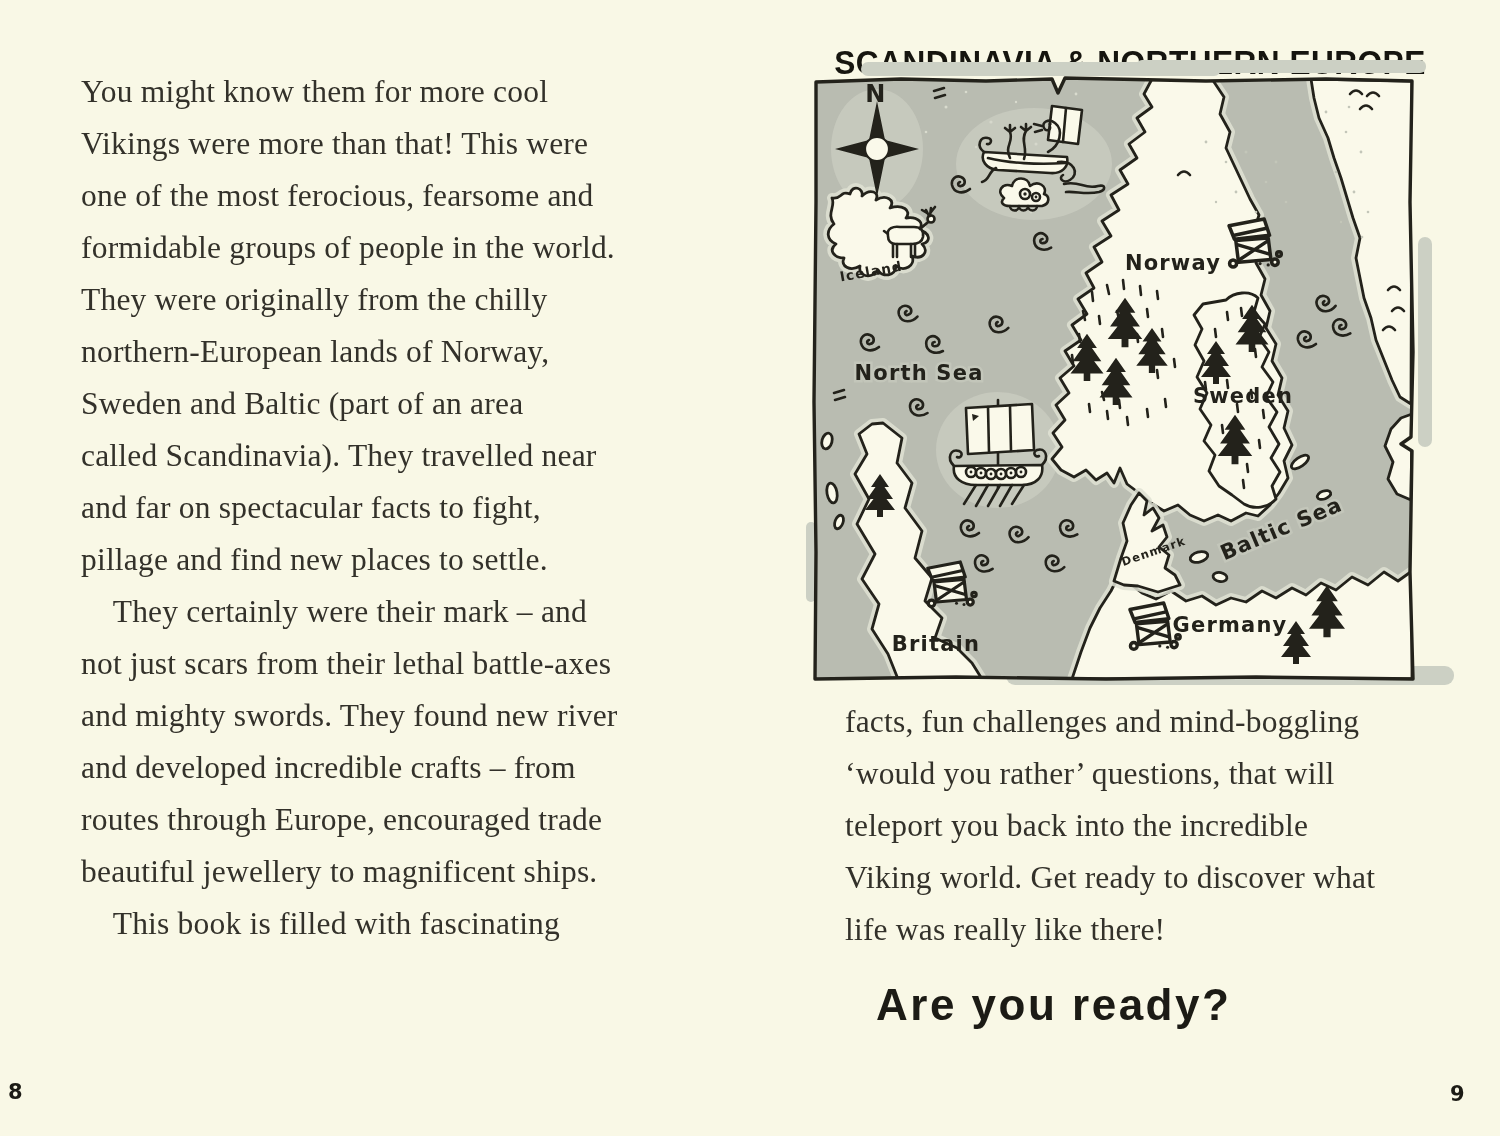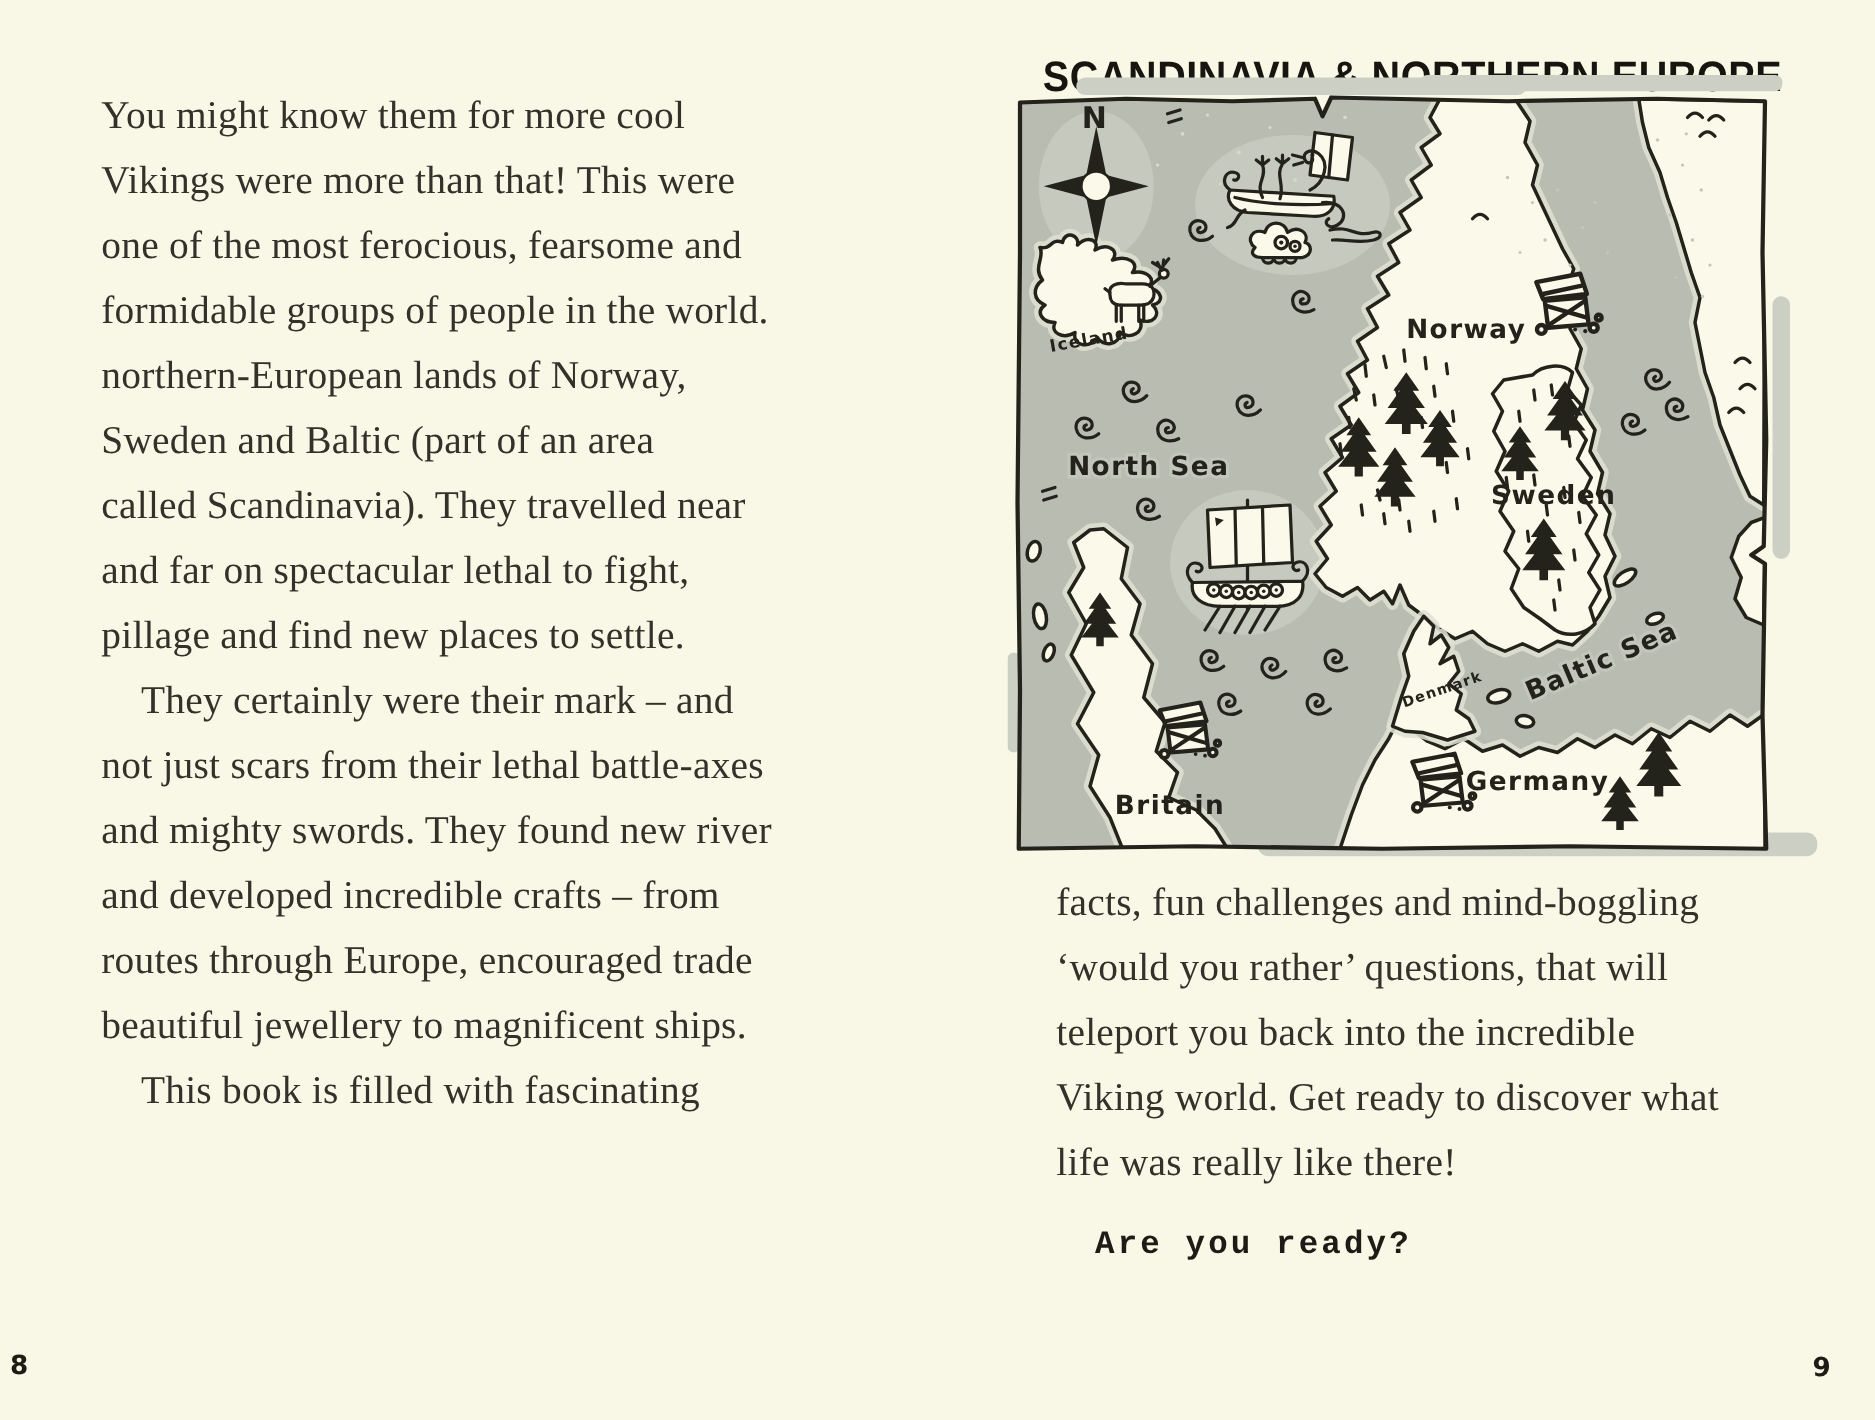--- a/index.html
+++ b/index.html
@@ -17,21 +17,21 @@
   #left-text{left:81px;top:66px;width:600px;}
   #right-text{left:845px;top:696px;width:600px;}
   #map-title{
     position:absolute;left:806px;top:20px;width:648px;text-align:center;
     font-family:"Liberation Sans",sans-serif;font-weight:800;font-size:34px;
     color:#16150f;letter-spacing:.5px;
   }
   #map-title span{display:inline-block;transform:scaleX(.93);transform-origin:center;}
   #closing-heading{
     position:absolute;left:876px;top:980px;
-    font-family:Liberation Mono, monospace;font-weight:bold;font-size:26px;
+    font-family:Liberation Sans, sans-serif;font-weight:bold;font-size:44px;
     letter-spacing:2.5px;color:#1c1b15;
   }
   .pagenum{
     position:absolute;font-family:"DejaVu Sans",sans-serif;font-weight:bold;
     font-size:21px;color:#1c1b15;
   }
   #page-left-num{left:8px;top:1080px;}
   #page-right-num{left:1450px;top:1082px;}
   #map{position:absolute;left:806px;top:52px;width:648px;height:645px;}
   
@@ -52,24 +52,25 @@
   .lg{font-size:21px;} .sm{font-size:13.5px;} .xs{font-size:11.5px;} .compass-n{font-size:24px;}
 </style>
 </head>
 <body>
 
 <div id="left-text" class="body-text">
     <div class="line">You might know them for more cool</div>
     <div class="line">Vikings were more than that! This were</div>
     <div class="line">one of the most ferocious, fearsome and</div>
     <div class="line">formidable groups of people in the world.</div>
+    <div class="line">They were originally from the chilly</div>
     <div class="line">northern-European lands of Norway,</div>
     <div class="line">Sweden and Baltic (part of an area</div>
     <div class="line">called Scandinavia). They travelled near</div>
-    <div class="line">and far on spectacular lethal to fight,</div>
+    <div class="line">and far on spectacular facts to fight,</div>
     <div class="line">pillage and find new places to settle.</div>
     <div class="line">    They certainly were their mark – and</div>
     <div class="line">not just scars from their lethal battle-axes</div>
     <div class="line">and mighty swords. They found new river</div>
     <div class="line">and developed incredible crafts – from</div>
     <div class="line">routes through Europe, encouraged trade</div>
     <div class="line">beautiful jewellery to magnificent ships.</div>
     <div class="line">    This book is filled with fascinating</div>
   </div>
 <div id="page-left-num" class="pagenum">8</div>

